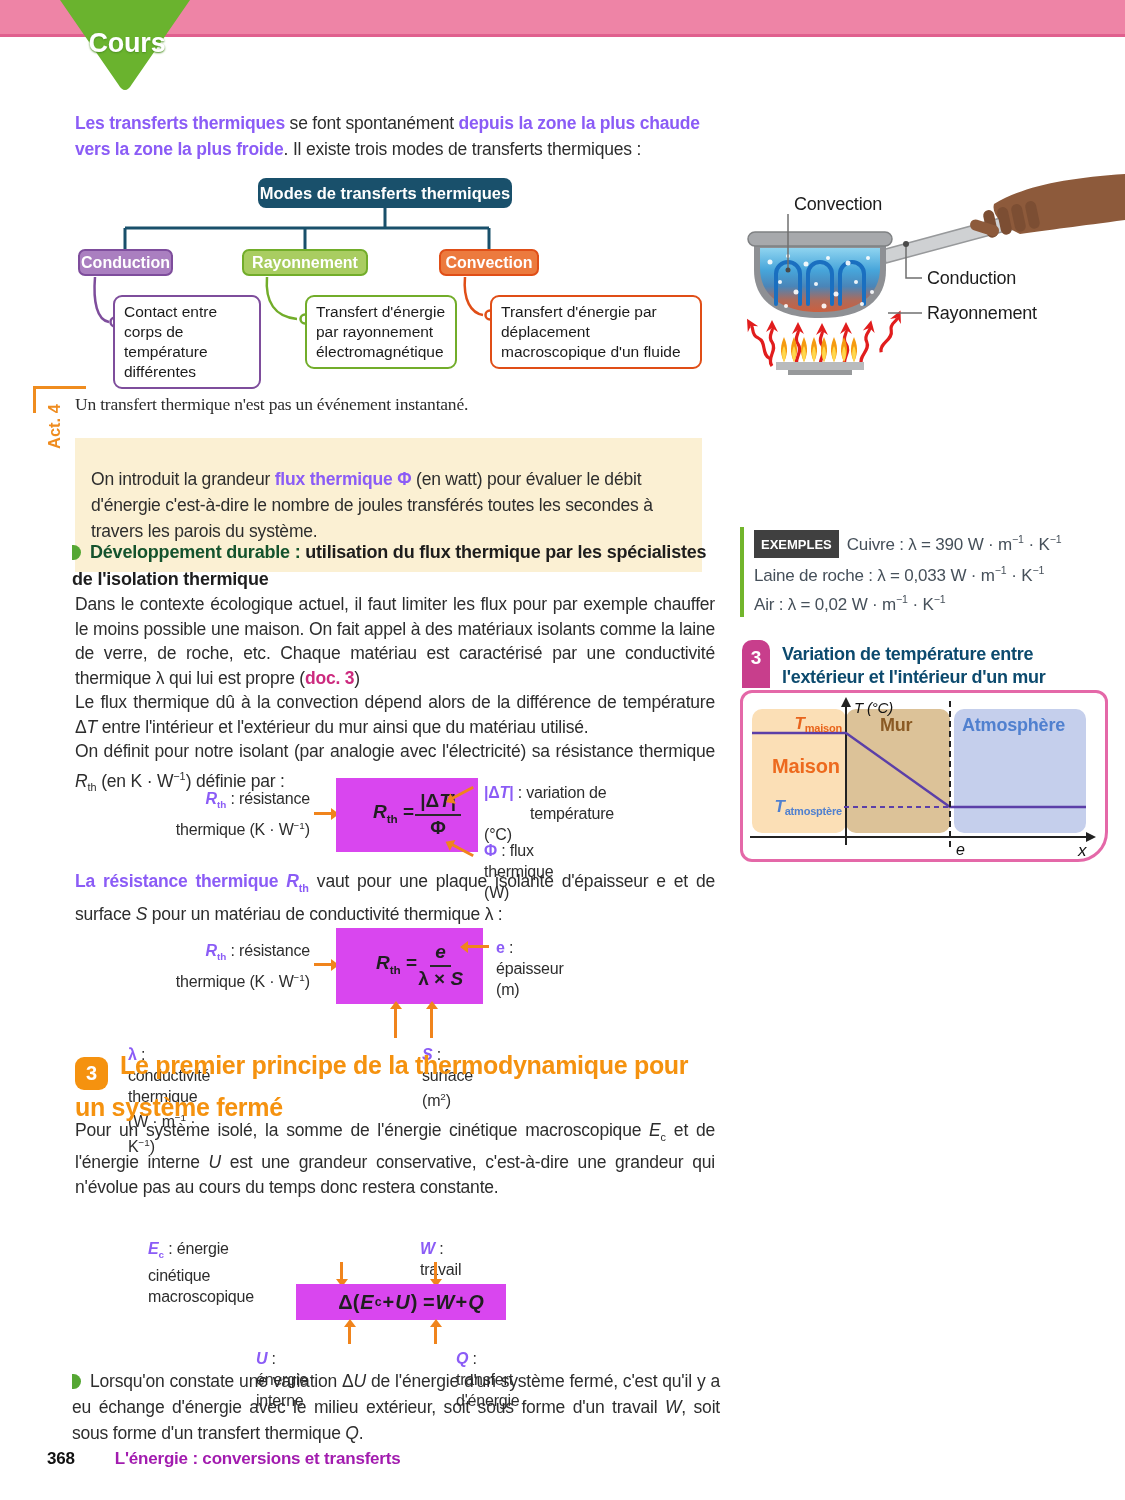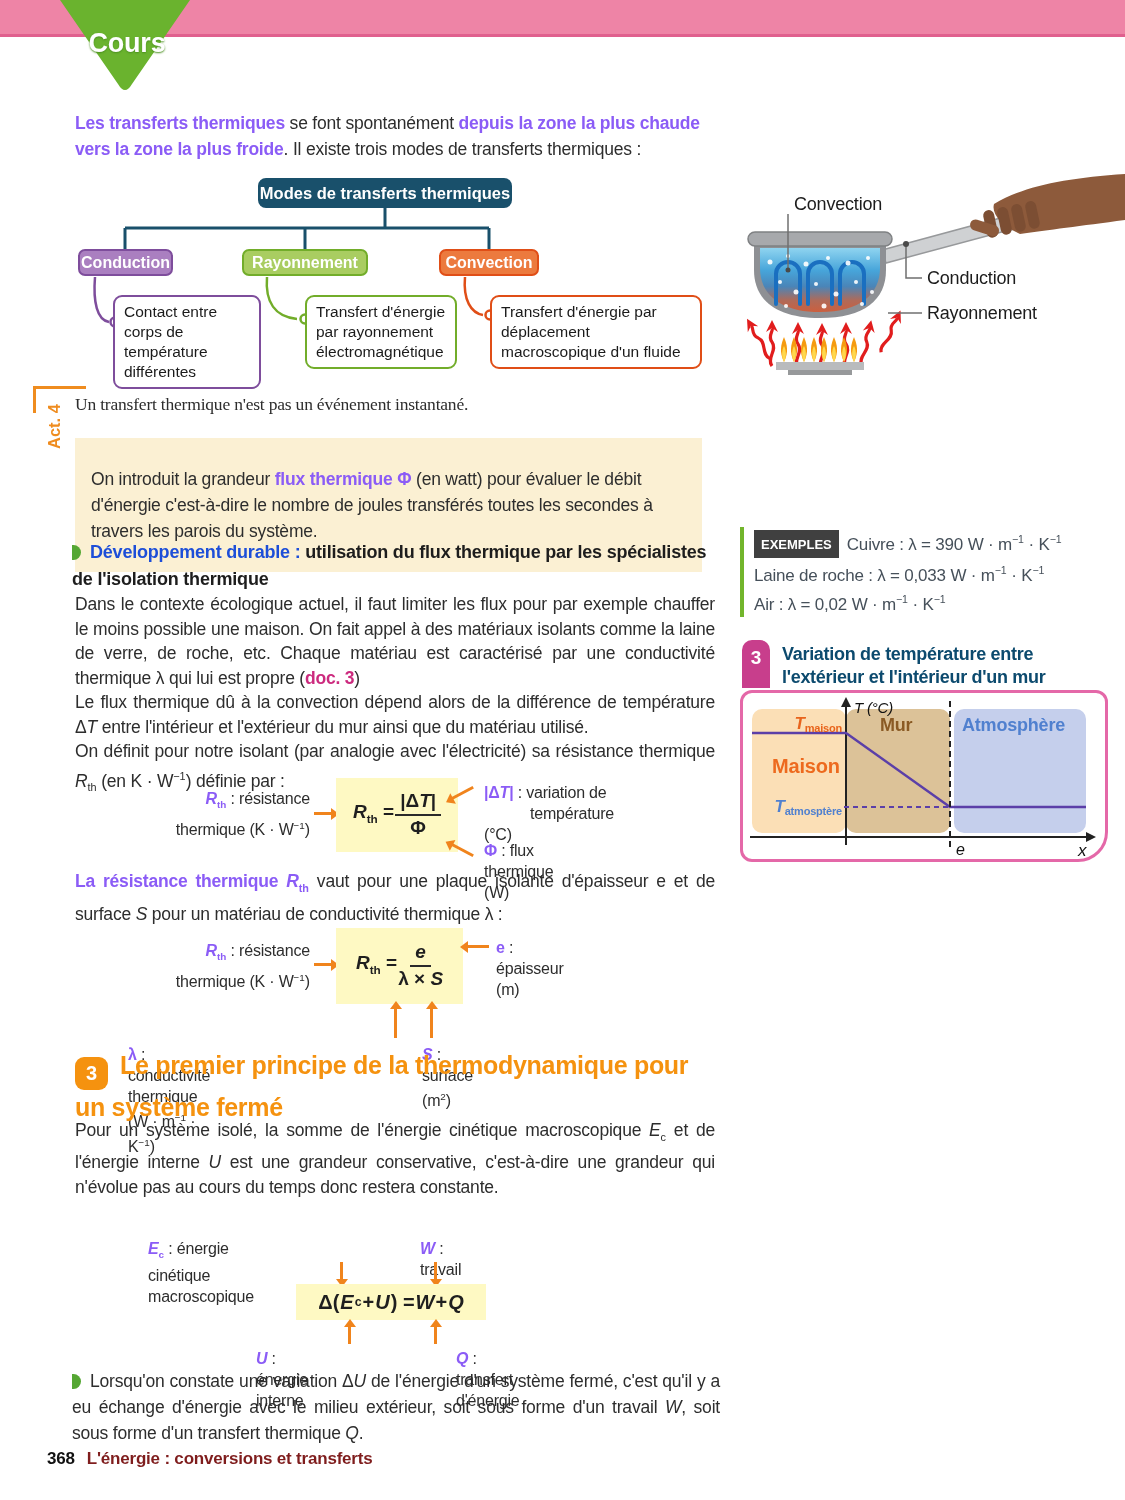--- a/index.html
+++ b/index.html
@@ -10,39 +10,39 @@
   b{color:#8b5cf6;}
   sup{font-size:0.62em;vertical-align:super;letter-spacing:0;}
   sub{font-size:0.62em;vertical-align:sub;letter-spacing:0;}
   .justify{text-align:justify;}
   
   .topbar{left:0;top:0;width:1125px;height:34px;background:#ee84a6;border-bottom:3px solid #e0608e;}
   .cours-label{left:60px;top:30px;width:134px;text-align:center;color:#fff;font-weight:bold;font-size:27px;text-shadow:0 1px 2px #4a8f1f;}
   
   .marker{display:inline-block;width:9px;height:15px;border-radius:0 8px 8px 0;background:#55a733;margin-right:9px;vertical-align:-2px;}
   .h-bold{font-weight:bold;font-size:18px;color:#1d1d1d;}
-  .green{color:#1d4ed8;}
+  .green{color:#14532d;}
   .doc-ref{color:#cc2a7e;}
   
   .act{left:33px;top:386px;width:53px;height:58px;border-top:3px solid #ef8c1f;}
   .act::before{content:"";position:absolute;left:0;top:0;width:3px;height:24px;background:#ef8c1f;}
   .act-text{position:absolute;left:8px;top:4px;height:56px;writing-mode:vertical-rl;transform:rotate(180deg);
             color:#ef8c1f;font-weight:bold;font-size:16.5px;letter-spacing:0;}
   
   .defbox{background:#fbf0d3;padding:28px 16px;}
   
   .d-title{position:absolute;left:183px;top:6px;width:254px;height:30px;background:#19506b;border-radius:8px;
            color:#fff;font-weight:bold;font-size:16.5px;display:flex;align-items:center;justify-content:center;letter-spacing:0;}
   .d-node{position:absolute;top:77px;height:27px;border-radius:7px;color:#fff;font-weight:bold;font-size:16px;
           display:flex;align-items:center;justify-content:center;border:2px solid;box-sizing:border-box;letter-spacing:0;}
   .d-desc{position:absolute;top:123px;background:#fff;border:2px solid;border-radius:9px;font-size:15.5px;
           line-height:20px;padding:5px 9px;box-sizing:border-box;color:#1b1b1b;letter-spacing:0;}
   
-  .eqbox{position:absolute;background:#fef9c3;display:flex;align-items:center;justify-content:center;gap:1px;
-         font-weight:bold;font-size:19px;color:#1f1f1f;letter-spacing:0;}
+  .eqbox{position:absolute;background:#d946ef;display:flex;align-items:center;justify-content:center;gap:1px;
+         font-weight:bold;font-size:19px;color:#1f1f1f;letter-spacing:0;padding-left:20px;}
   .frac{display:inline-flex;flex-direction:column;align-items:center;line-height:1.2;}
   .frac .num{border-bottom:2px solid #2a2a2a;padding:0 5px 1px;}
   .frac .den{padding-top:1px;}
   .annot{position:absolute;font-size:16px;line-height:21px;color:#2d2d2d;letter-spacing:-0.2px;}
   .annot.right{text-align:right;}
   .annot .indent{padding-left:46px;}
   .harrow{position:absolute;height:3px;background:#f0841c;}
   .harrow::after{content:"";position:absolute;right:-7px;top:-4.5px;border-left:8px solid #f0841c;border-top:6px solid transparent;border-bottom:6px solid transparent;}
   .harrow.left::after{left:-7px;right:auto;border-left:none;border-right:8px solid #f0841c;}
   .varrow{position:absolute;width:3px;background:#f0841c;}
@@ -59,21 +59,21 @@
               color:#fff;font-weight:bold;font-size:19px;text-align:center;padding-top:5px;box-sizing:border-box;}
   .doc3-title{position:absolute;left:782px;top:643px;width:326px;font-weight:bold;font-size:18px;line-height:23px;color:#0c4a6e;letter-spacing:-0.3px;}
   .doc3-box{position:absolute;left:740px;top:690px;width:368px;height:172px;background:#fff;border:3px solid #e468a8;
             border-radius:12px 12px 30px 12px;box-sizing:border-box;}
   .principe{position:absolute;left:740px;top:1056px;width:382px;background:#f7eaf3;box-sizing:border-box;
             padding:8px 18px 12px;box-shadow:0 5px 7px rgba(0,0,0,0.18);font-size:17px;line-height:24px;color:#1c1c1c;}
   .principe-pill{display:block;width:108px;margin:2px auto 7px;background:#c83e8c;color:#fff;font-weight:bold;
                  font-size:16.5px;text-align:center;border-radius:15px;padding:3px 0;letter-spacing:0;}
   .footer{position:absolute;left:47px;top:1446px;font-weight:bold;font-size:17px;letter-spacing:-0.2px;}
   .footer .num{color:#111;margin-right:12px;}
-  .footer .chap{color:#7f1d1d;}
+  .footer .chap{color:#a21caf;margin-left:28px;}
 </style>
 </head>
 <body>
 
 <div class="page">
 
   <div class="abs topbar"></div>
   <svg class="abs" style="left:58px;top:0;" width="134" height="100">
     <path d="M2,0 H132 L74,84 Q67,96 60,84 Z" fill="#6ab32e"></path>
   </svg>

